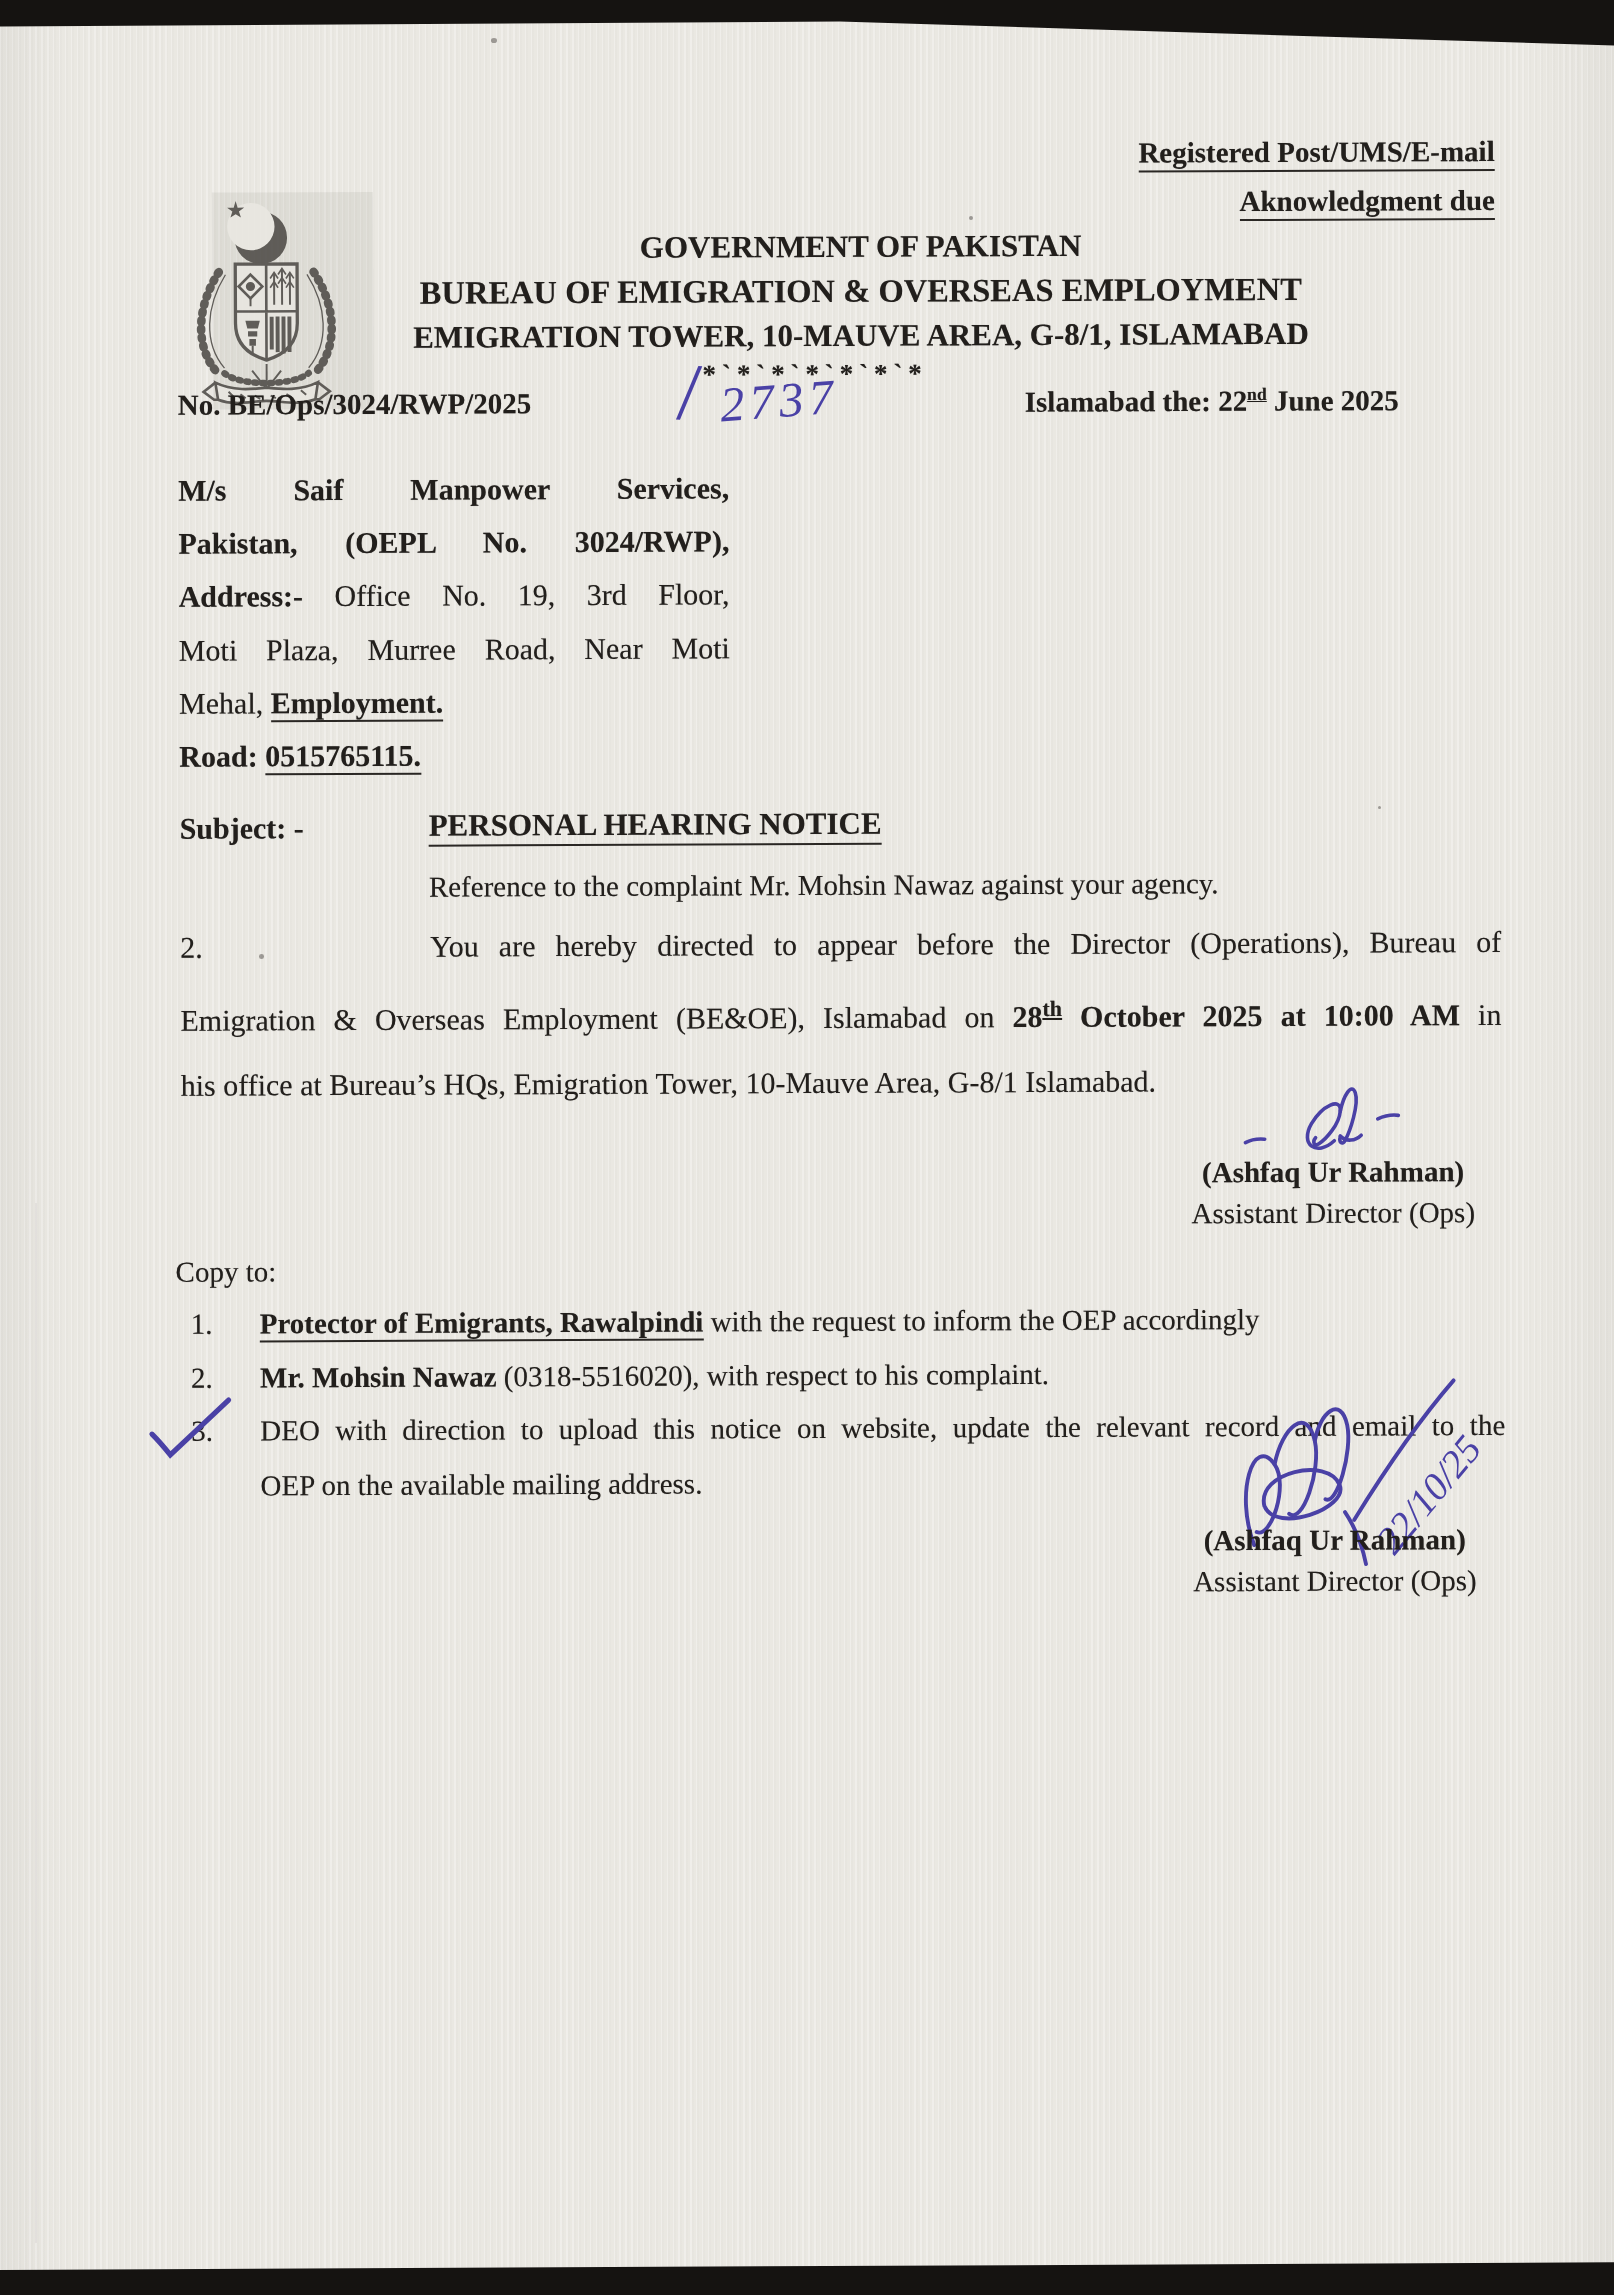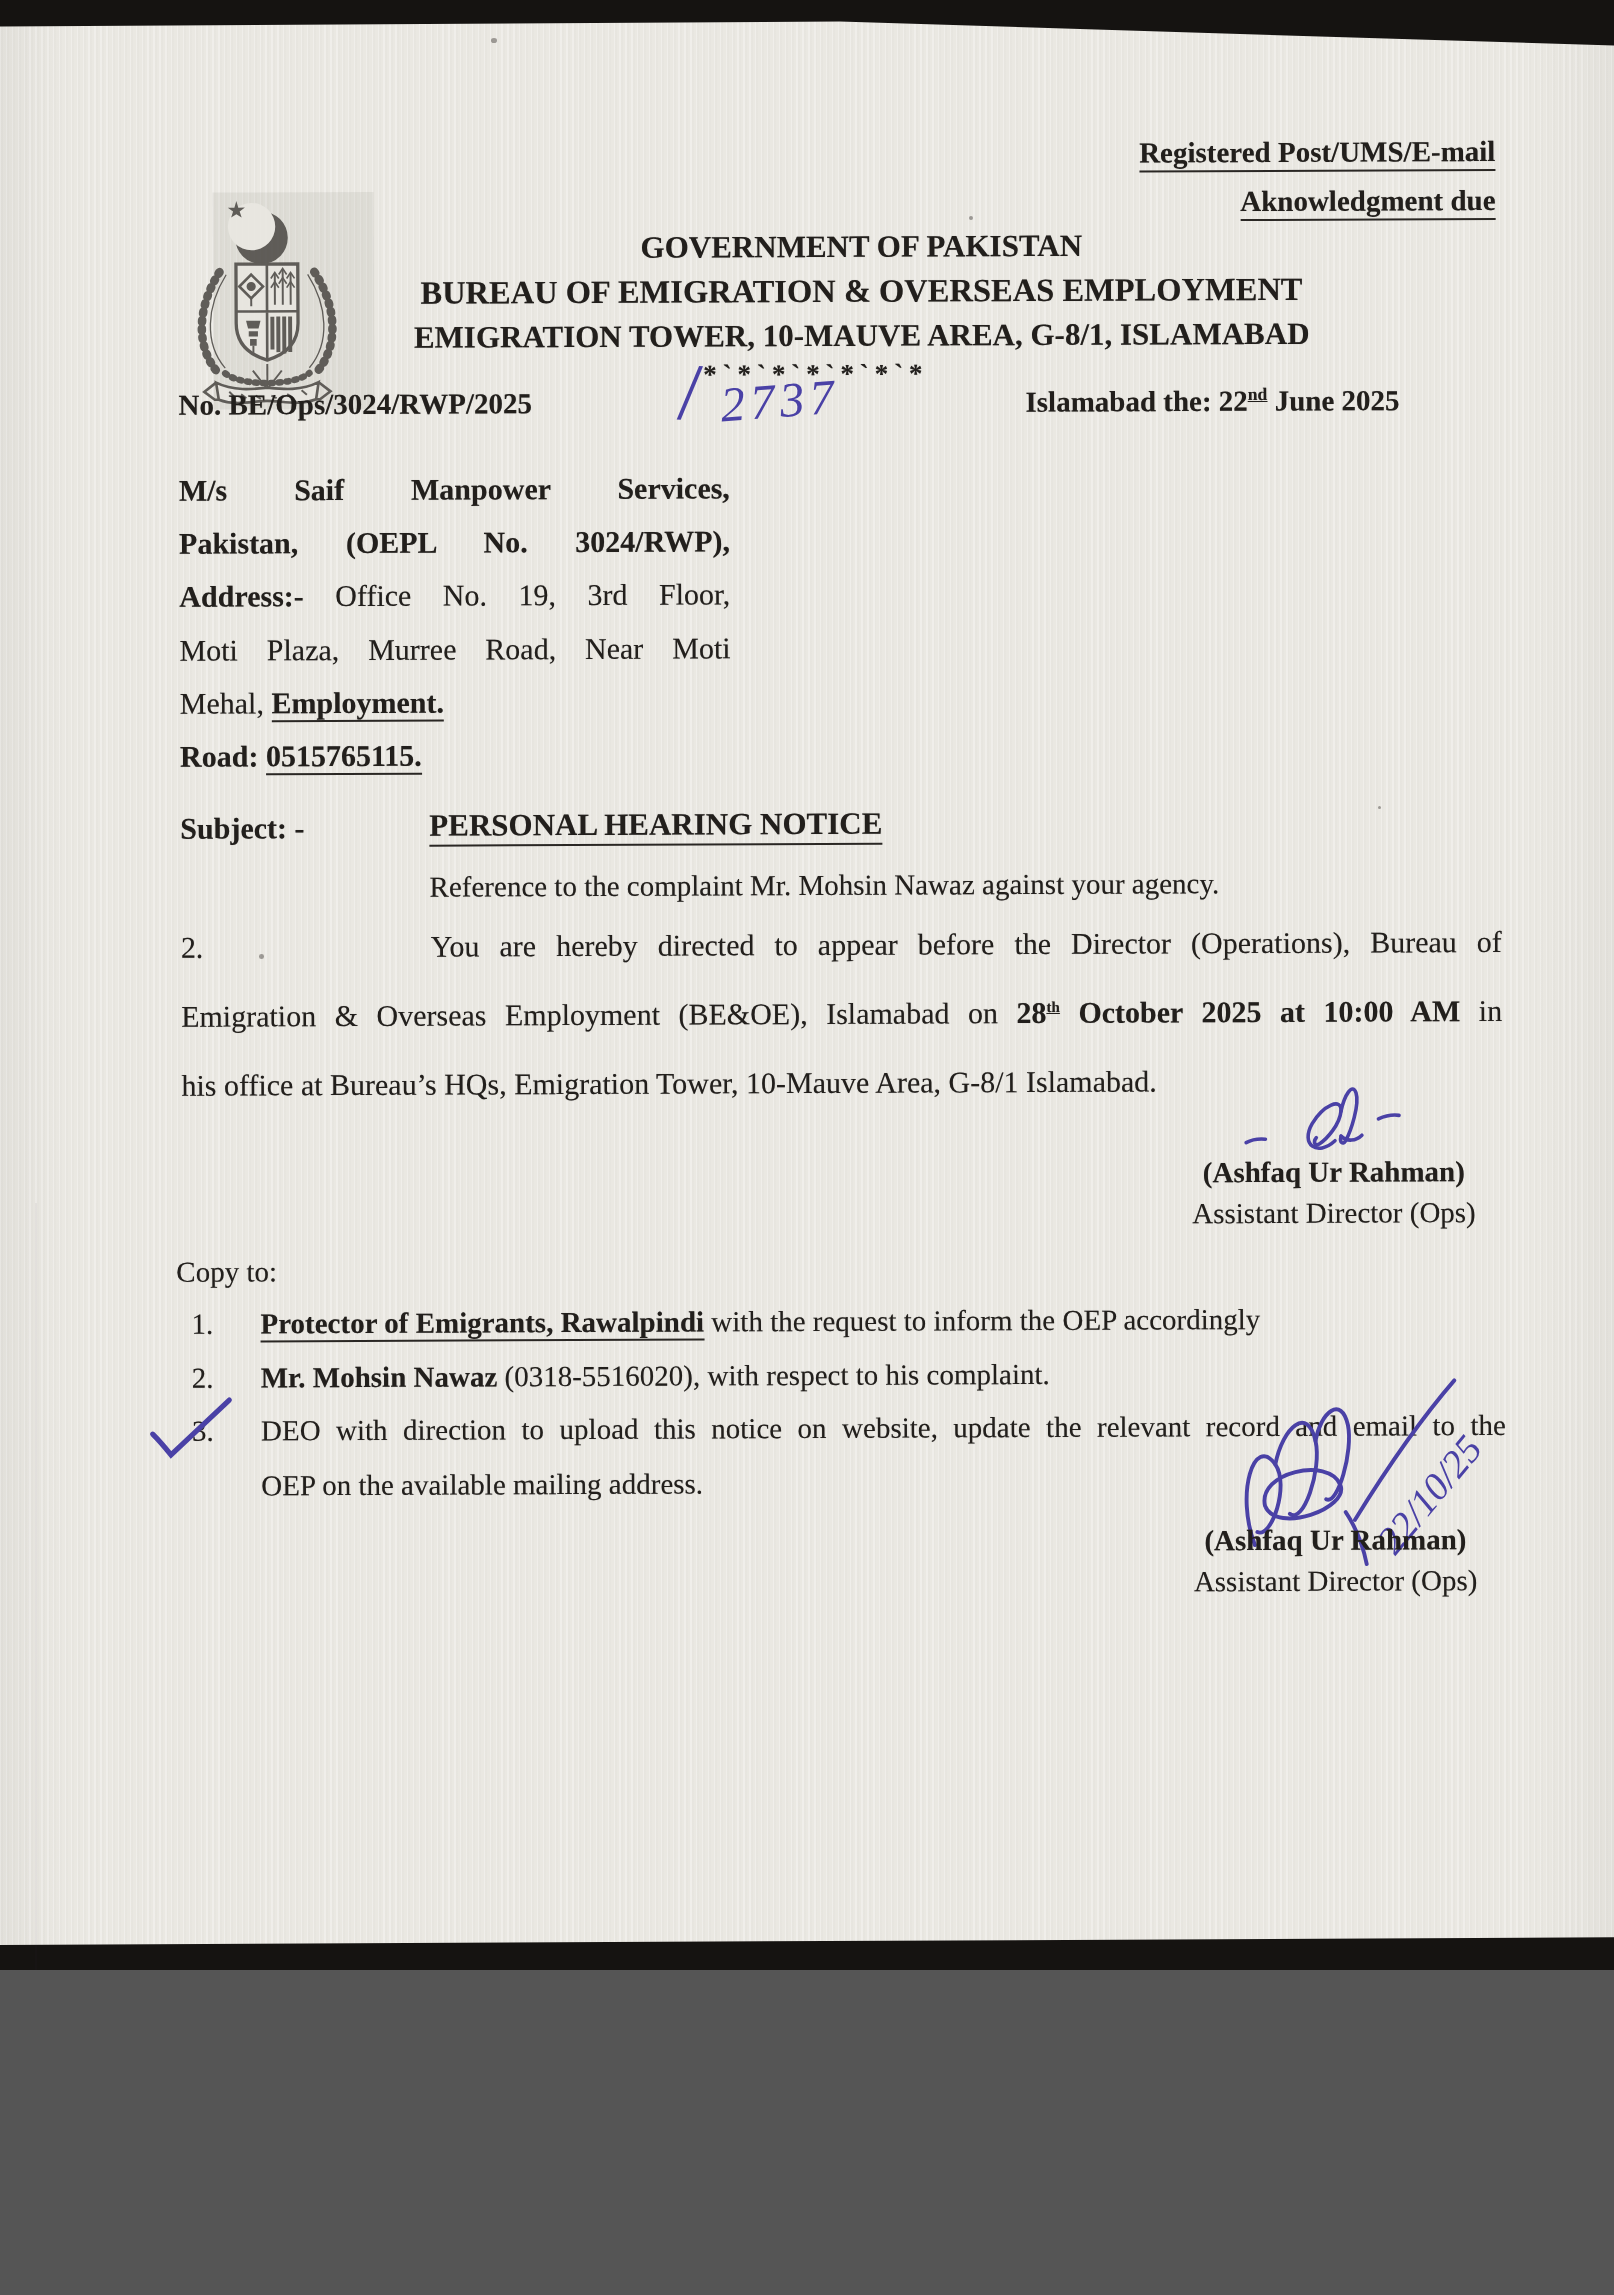--- a/index.html
+++ b/index.html
@@ -1,17 +1,17 @@
 <!DOCTYPE html>
 <html style="font-size:10.4px"><head>
 <meta charset="utf-8">
 <style>
   html,body{margin:0;padding:0;background:#555;}
   .page{
-    position:relative;width:1615px;height:1970px;overflow:hidden;
+    position:relative;width:1615px;height:2295px;overflow:hidden;
     background-color:#eae8e2;
     background-image:
       repeating-linear-gradient(90deg, rgba(255,255,255,.28) 0 1.3px, rgba(0,0,0,.012) 1.3px 3.3px, transparent 3.3px 5.9px);
     font-family:"Liberation Serif", serif;
     color:#221f1c;
   }
   .page::before{
     content:"";position:absolute;inset:0;pointer-events:none;
     background:linear-gradient(90deg, rgba(0,0,0,.035), transparent 4%, transparent 95%, rgba(0,0,0,.03));
   }
@@ -130,21 +130,21 @@
       <span class="u4">PERSONAL HEARING NOTICE</span>
     </div>
 
     <div class="abs ink" style="left:430px;top:869px;font-size:29px;">Reference to the complaint Mr. Mohsin Nawaz against your agency.</div>
 
     <div class="abs body-line ink" style="left:181px;top:928px;">
       <span class="num-abs">2.</span>
       <div class="jline" style="margin-left:250px;">You are hereby directed to appear before the  Director (Operations), Bureau of</div>
     </div>
     <div class="abs body-line jline ink" style="left:181px;top:997px;">
-      <span>Emigration &amp; Overseas Employment (BE&amp;OE), Islamabad on </span><span class="b">28</span><sup class="b" style="font-size:15px;text-decoration:underline;">th</sup><span class="b"> October 2025 at 10:00 AM</span><span> in</span>
+      <span>Emigration &amp; Overseas Employment (BE&amp;OE), Islamabad on </span><span class="b">28</span><sup class="b" style="font-size:22px;text-decoration:underline;">th</sup><span class="b"> October 2025 at 10:00 AM</span><span> in</span>
     </div>
     <div class="abs body-line ink" style="left:181px;top:1066px;">his office at Bureau’s HQs, Emigration Tower, 10-Mauve Area, G-8/1 Islamabad.</div>
 
     <div class="abs" style="left:1235px;top:1076px;width:280px;height:98px;transform:rotate(-6deg);">
       <svg viewBox="0 0 430 150" width="280" height="98">
         <g fill="none" stroke="#4a41a6" stroke-width="5.5" stroke-linecap="round">
           <path d="M14,84 C24,80 34,80 44,82"></path>
           <path d="M150,96 C120,118 96,96 118,66 C138,40 168,30 164,52 C160,72 138,92 126,98 C118,102 116,94 122,88"></path>
           <path d="M164,52 C172,28 186,10 190,26 C194,44 176,84 166,98 C162,104 156,100 160,90"></path>
           <path d="M160,90 C168,100 182,100 192,92"></path>

